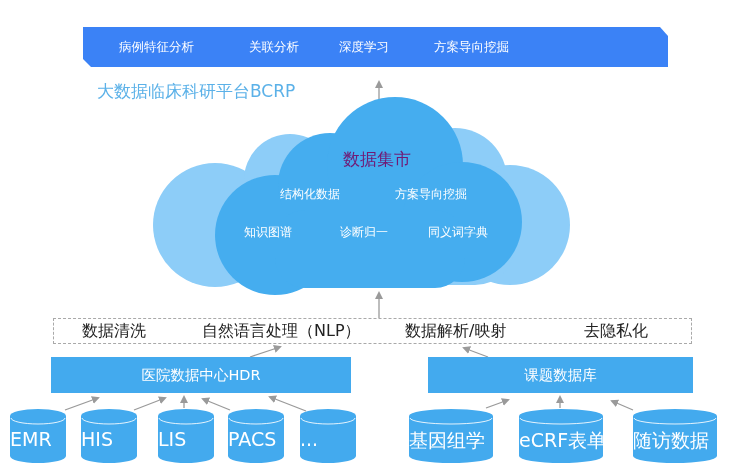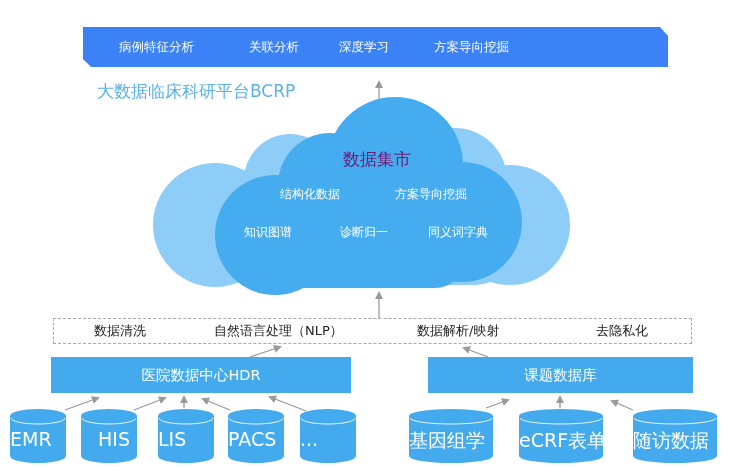--- a/index.html
+++ b/index.html
@@ -8,21 +8,21 @@
     .abs { position: absolute; }
     #banner { left: 83px; top: 27px; width: 585px; height: 40px; background: #3b82f6;
               clip-path: polygon(0 0, 577px 0, 585px 9px, 585px 100%, 8px 100%, 0 32px); }
     .banner-item { position: absolute; top: 0; height: 40px; line-height: 40px; color: #ffffff;
                    font-size: 12.5px; white-space: nowrap; }
     #platform-title { left: 97px; top: 80px; font-size: 17px; color: #5bb1e8; white-space: nowrap; }
     #diagram-svg { left: 0; top: 0; width: 729px; height: 467px; }
     .cloud-text { position: absolute; color: #ffffff; font-size: 12px; white-space: nowrap; }
     #cloud-title { color: #701a75; font-size: 17px; }
     #dashed-box { left: 53px; top: 318px; width: 639px; height: 26px; border: 1px dashed #a9a9a9; box-sizing: border-box; }
-    .proc-item { position: absolute; top: 0; height: 24px; line-height: 24px; font-size: 13px; color: #222; white-space: nowrap; margin-left: 12px; }
+    .proc-item { position: absolute; top: 0; height: 24px; line-height: 24px; font-size: 16px; color: #222; white-space: nowrap; }
     .src-box { position: absolute; top: 357px; height: 36px; background: #43aaee; color: #fff;
                font-size: 14.5px; text-align: center; line-height: 36px; }
     .cyl-label { position: absolute; color: #fff; text-align: left; font-size: 19px; white-space: nowrap; }
   </style>
 </head>
 <body>
 
 <div id="banner" class="abs">
   <span class="banner-item" style="left:36px">病例特征分析</span>
   <span class="banner-item" style="left:166px">关联分析</span>
@@ -129,20 +129,20 @@
   <span class="proc-item" style="left:148px">自然语言处理（NLP）</span>
   <span class="proc-item" style="left:351px">数据解析/映射</span>
   <span class="proc-item" style="left:530px">去隐私化</span>
 </div>
 
 <div class="src-box" style="left:51px; width:300px;">医院数据中心HDR</div>
 <div class="src-box" style="left:428px; width:265px;">课题数据库</div>
 
 <div id="cyl-labels">
     <div class="cyl-label" style="left: 10px; width: 56px; top: 428px;">EMR</div>
-    <div class="cyl-label" style="left: 81px; width: 64px; top: 428px; padding-left: 17px;">HIS</div>
+    <div class="cyl-label" style="left: 81px; width: 64px; top: 428px;">HIS</div>
     <div class="cyl-label" style="left: 158px; width: 56px; top: 428px;">LIS</div>
     <div class="cyl-label" style="left: 228px; width: 56px; top: 428px;">PACS</div>
     <div class="cyl-label" style="left: 300px; width: 56px; top: 428px;">...</div>
     <div class="cyl-label" style="left: 409px; width: 84px; top: 428px;">基因组学</div>
     <div class="cyl-label" style="left: 519px; width: 84px; top: 428px;">eCRF表单</div>
     <div class="cyl-label" style="left: 633px; width: 68px; top: 428px;">随访数据</div>
   </div>
 
 </body></html>

